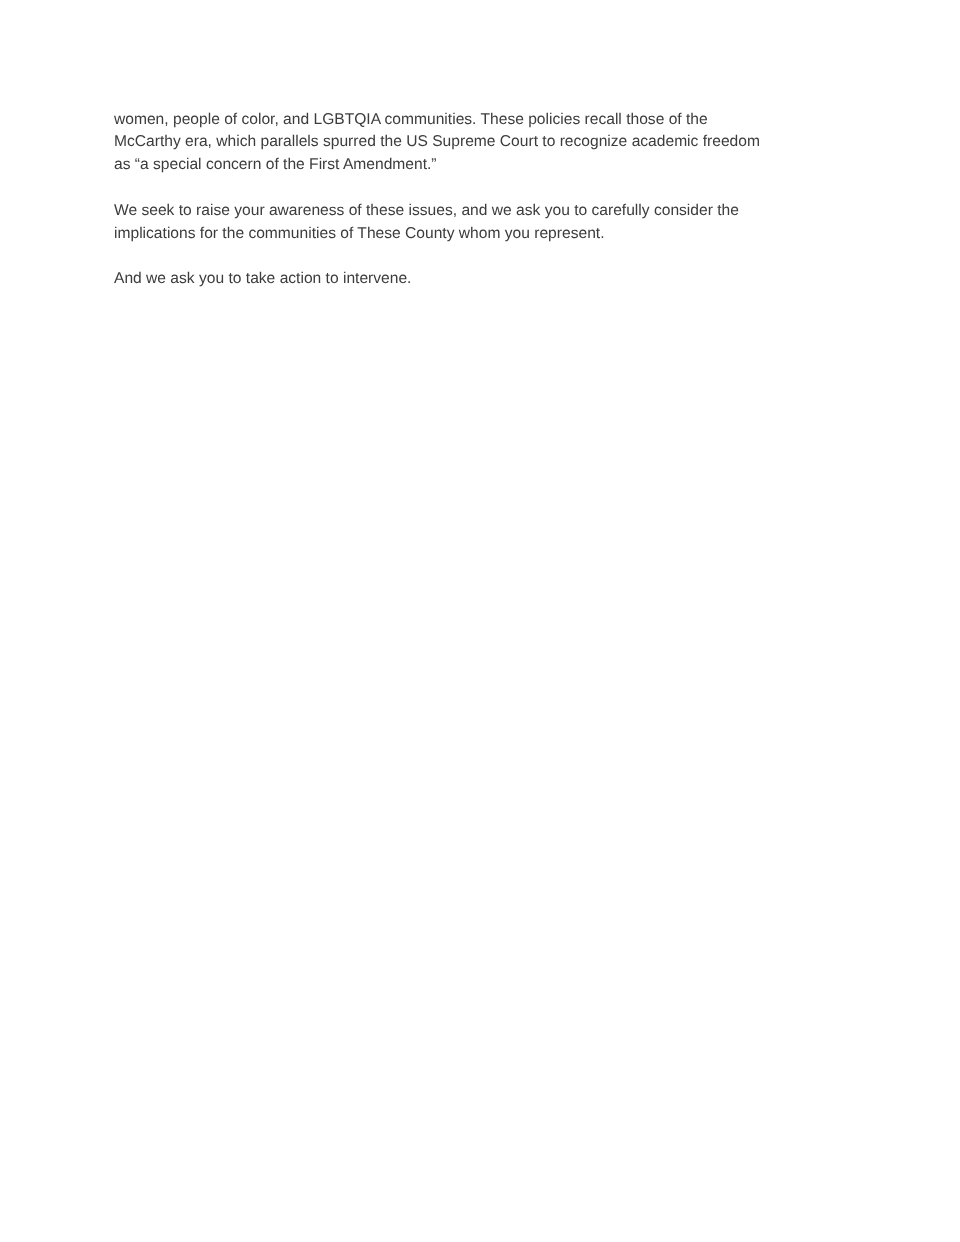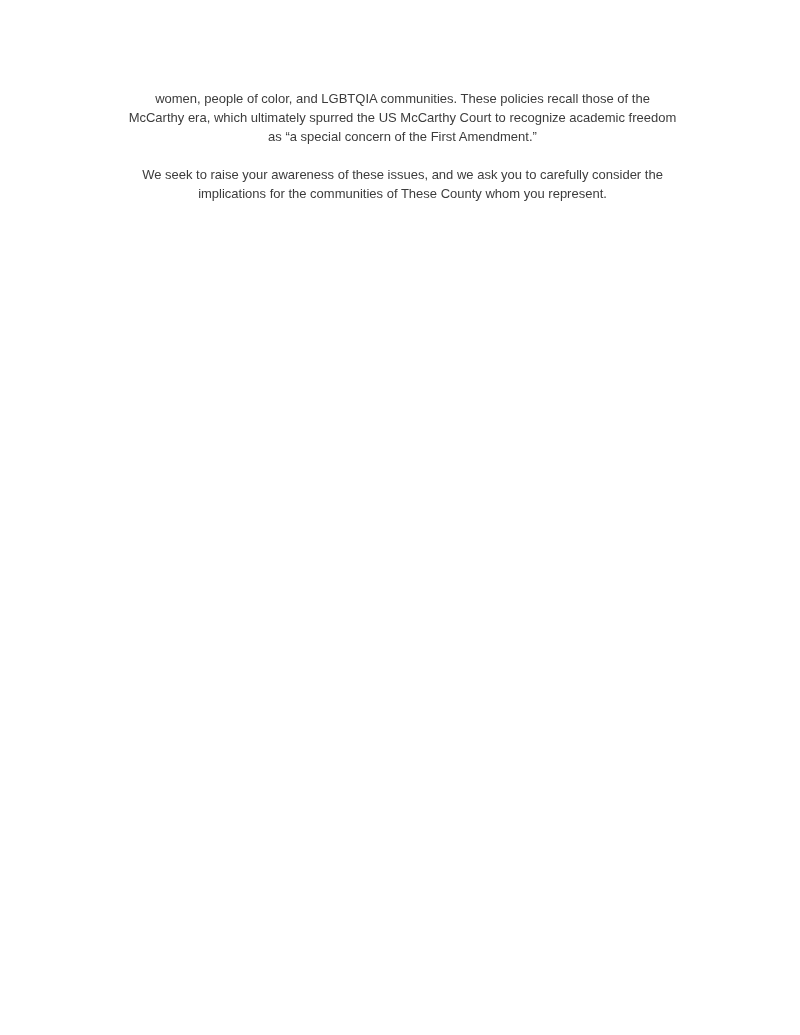--- a/index.html
+++ b/index.html
@@ -14,21 +14,20 @@
     overflow: hidden;
     position: relative;
   }
   .doc-page {
     position: absolute;
     left: 0;
     top: 0;
     width: 800px;
     height: 1035px;
     background: #ffffff;
-    text-align: center;
   }
   .doc-content {
     position: absolute;
     left: 95px;
     top: 89px;
     right: 90px;
     color: #3c3c3c;
     font-size: 13px;
     line-height: 19px;
   }
@@ -40,27 +39,30 @@
   }
 </style>
 </head>
 <body>
 
 <div class="doc-page">
   <div class="doc-content">
 
     <div class="paragraph">
       <div class="line">women, people of color, and LGBTQIA communities. These policies recall those of the</div>
-      <div class="line">McCarthy era, which ultimately spurred the US McCarthy Court to recognize academic freedom</div>
+      <div class="line">McCarthy era, which parallels spurred the US Supreme Court to recognize academic freedom</div>
       <div class="line">as “a special concern of the First Amendment.”</div>
     </div>
 
     <div class="paragraph">
     </div>
 
     <div class="paragraph">
       <div class="line">We seek to raise your awareness of these issues, and we ask you to carefully consider the</div>
       <div class="line">implications for the communities of These County whom you represent.</div>
     </div>
 
+    <div class="paragraph">
+      <div class="line">And we ask you to take action to intervene.</div>
+    </div>
 
   </div>
 </div>
 
 </body></html>

